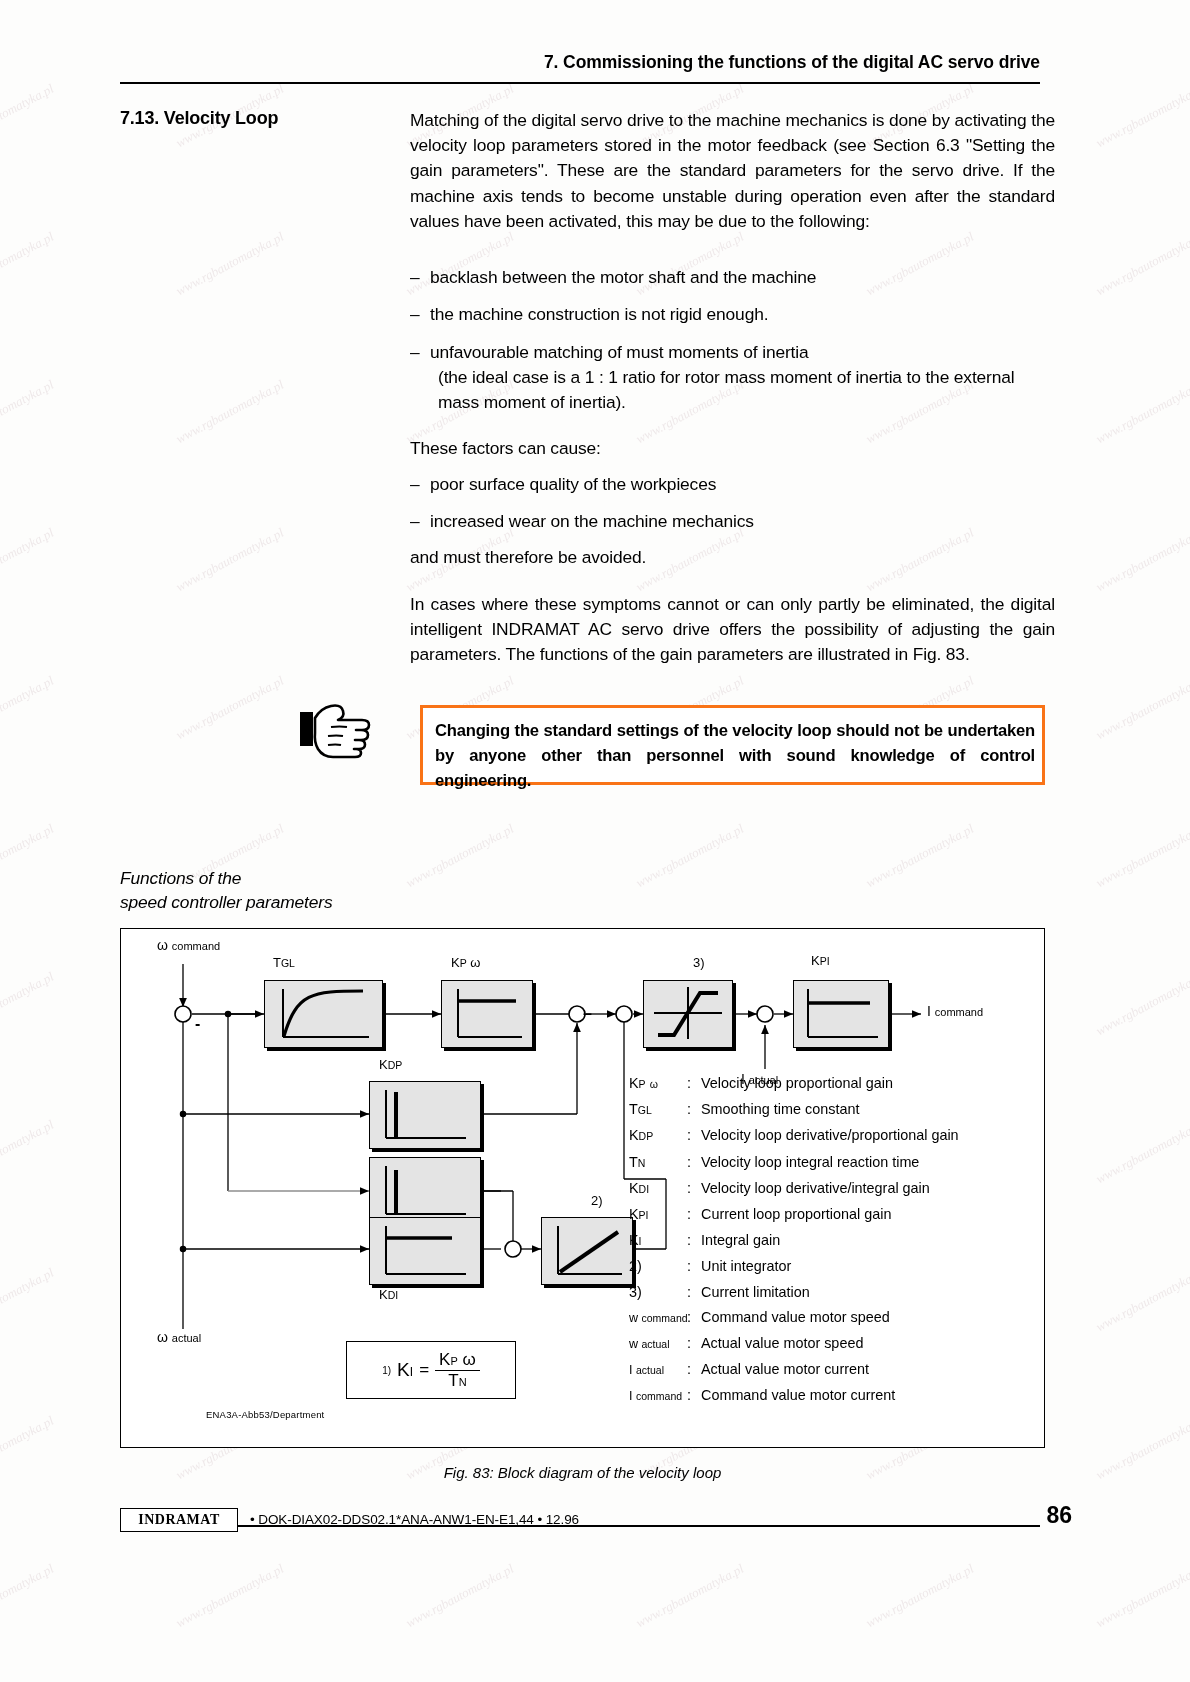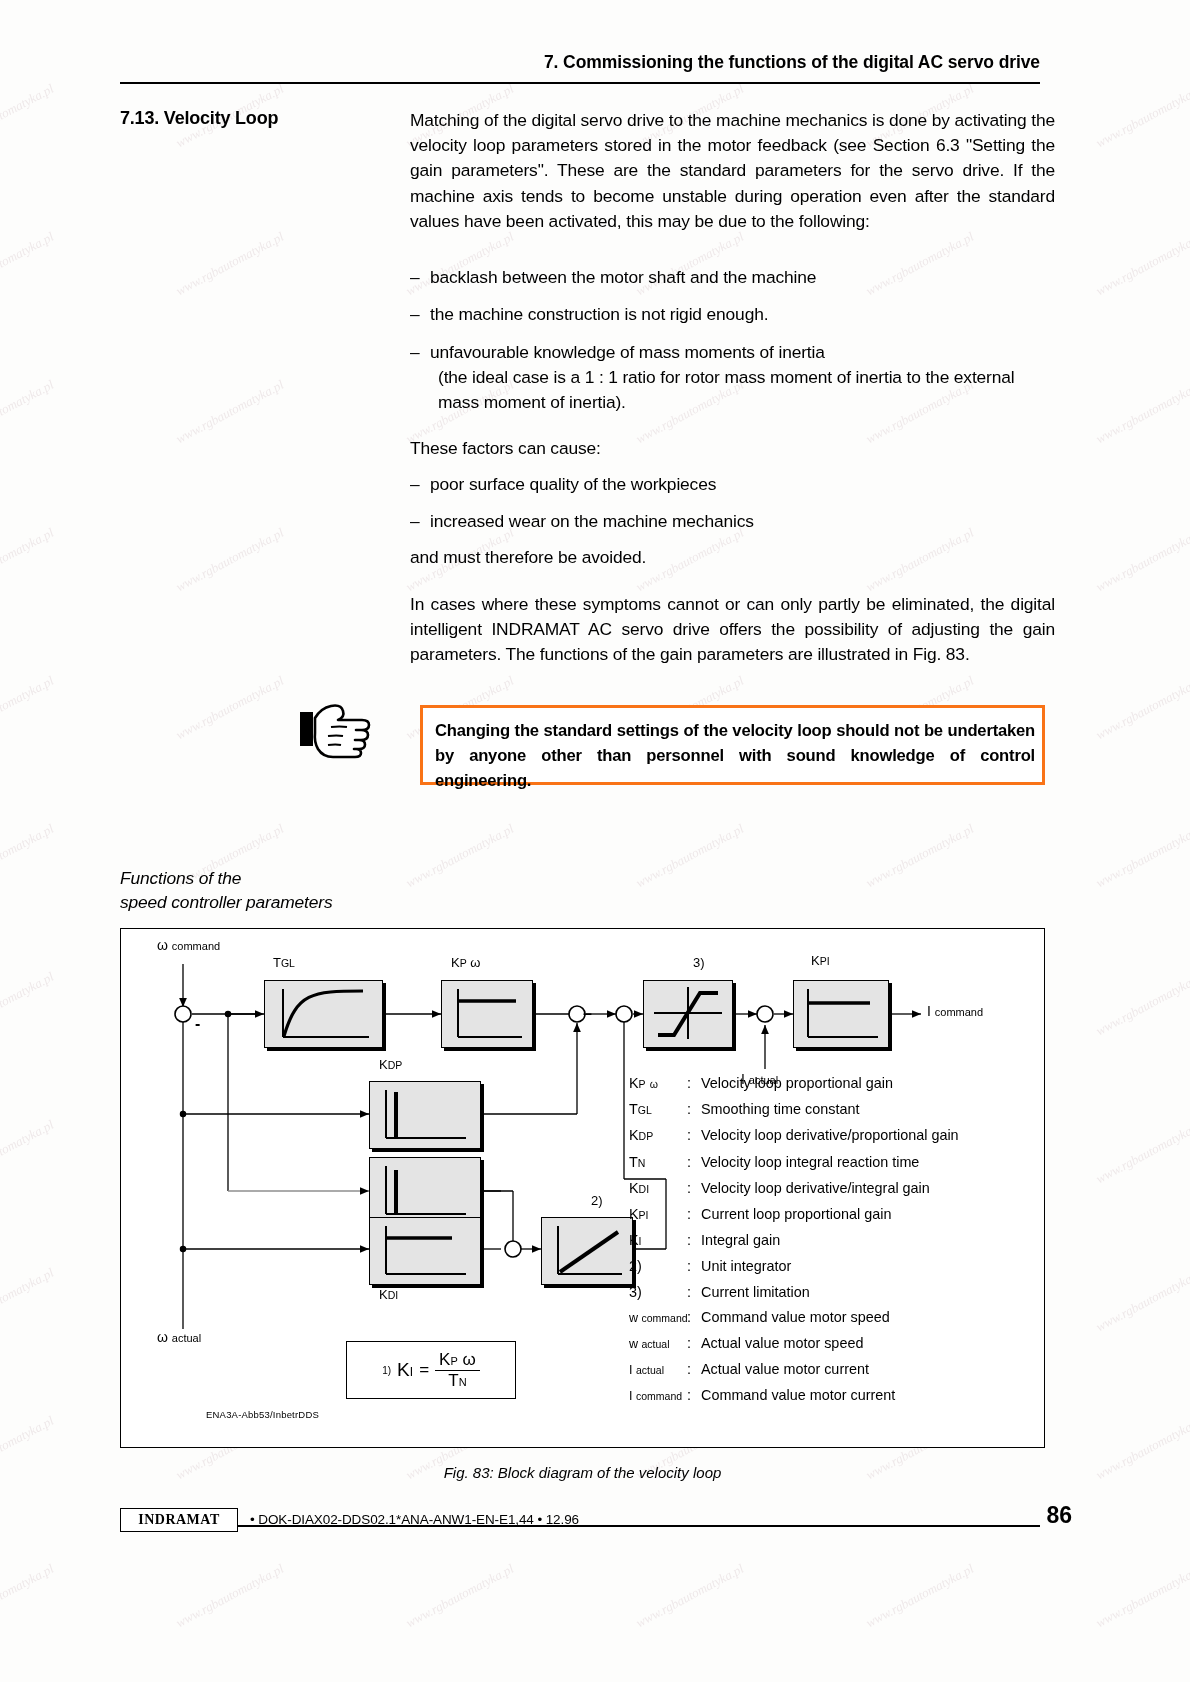--- a/index.html
+++ b/index.html
@@ -248,21 +248,21 @@
       <span class="dash">–</span><span>backlash between the motor shaft and the machine</span>
     </p>
   </div>
   <div class="col" style="top:302px;">
     <p class="bullet">
       <span class="dash">–</span><span>the machine construction is not rigid enough.</span>
     </p>
   </div>
   <div class="col" style="top:340px;">
     <p class="bullet">
-      <span class="dash">–</span><span>unfavourable knowledge of mass moments of inertia</span>
+      <span class="dash">–</span><span>unfavourable matching of must moments of inertia</span>
       <span class="sub">(the ideal case is a 1 : 1 ratio for rotor mass moment of inertia to the external mass moment of inertia).</span>
     </p>
   </div>
 
   <div class="col" style="top:436px;">
     <p class="para nojust">These factors can cause:</p>
   </div>
   <div class="col" style="top:472px;">
     <p class="bullet">
       <span class="dash">–</span><span>poor surface quality of the workpieces</span>
@@ -552,21 +552,21 @@
         <span class="legend-colon">:</span>
         <span>Actual value motor current</span>
       </div>
       <div class="legend-row">
         <span class="legend-sym small"><span>I</span> <span class="sub">command</span></span>
         <span class="legend-colon">:</span>
         <span>Command value motor current</span>
       </div>
     </div>
 
-    <div class="fig-code">ENA3A-Abb53/InbetrDDS</div>
+    <div class="fig-code">ENA3A-Abb53/Department</div>
   </div>
 
   <div class="fig-caption">Fig. 83: Block diagram of the velocity loop</div>
 
   <div class="footer-rule"></div>
   <div class="logo-box">
     <span class="logo-text">INDRAMAT</span>
   </div>
   <div class="footer-text">• DOK-DIAX02-DDS02.1*ANA-ANW1-EN-E1,44 • 12.96</div>
   <div class="page-no">86</div>

